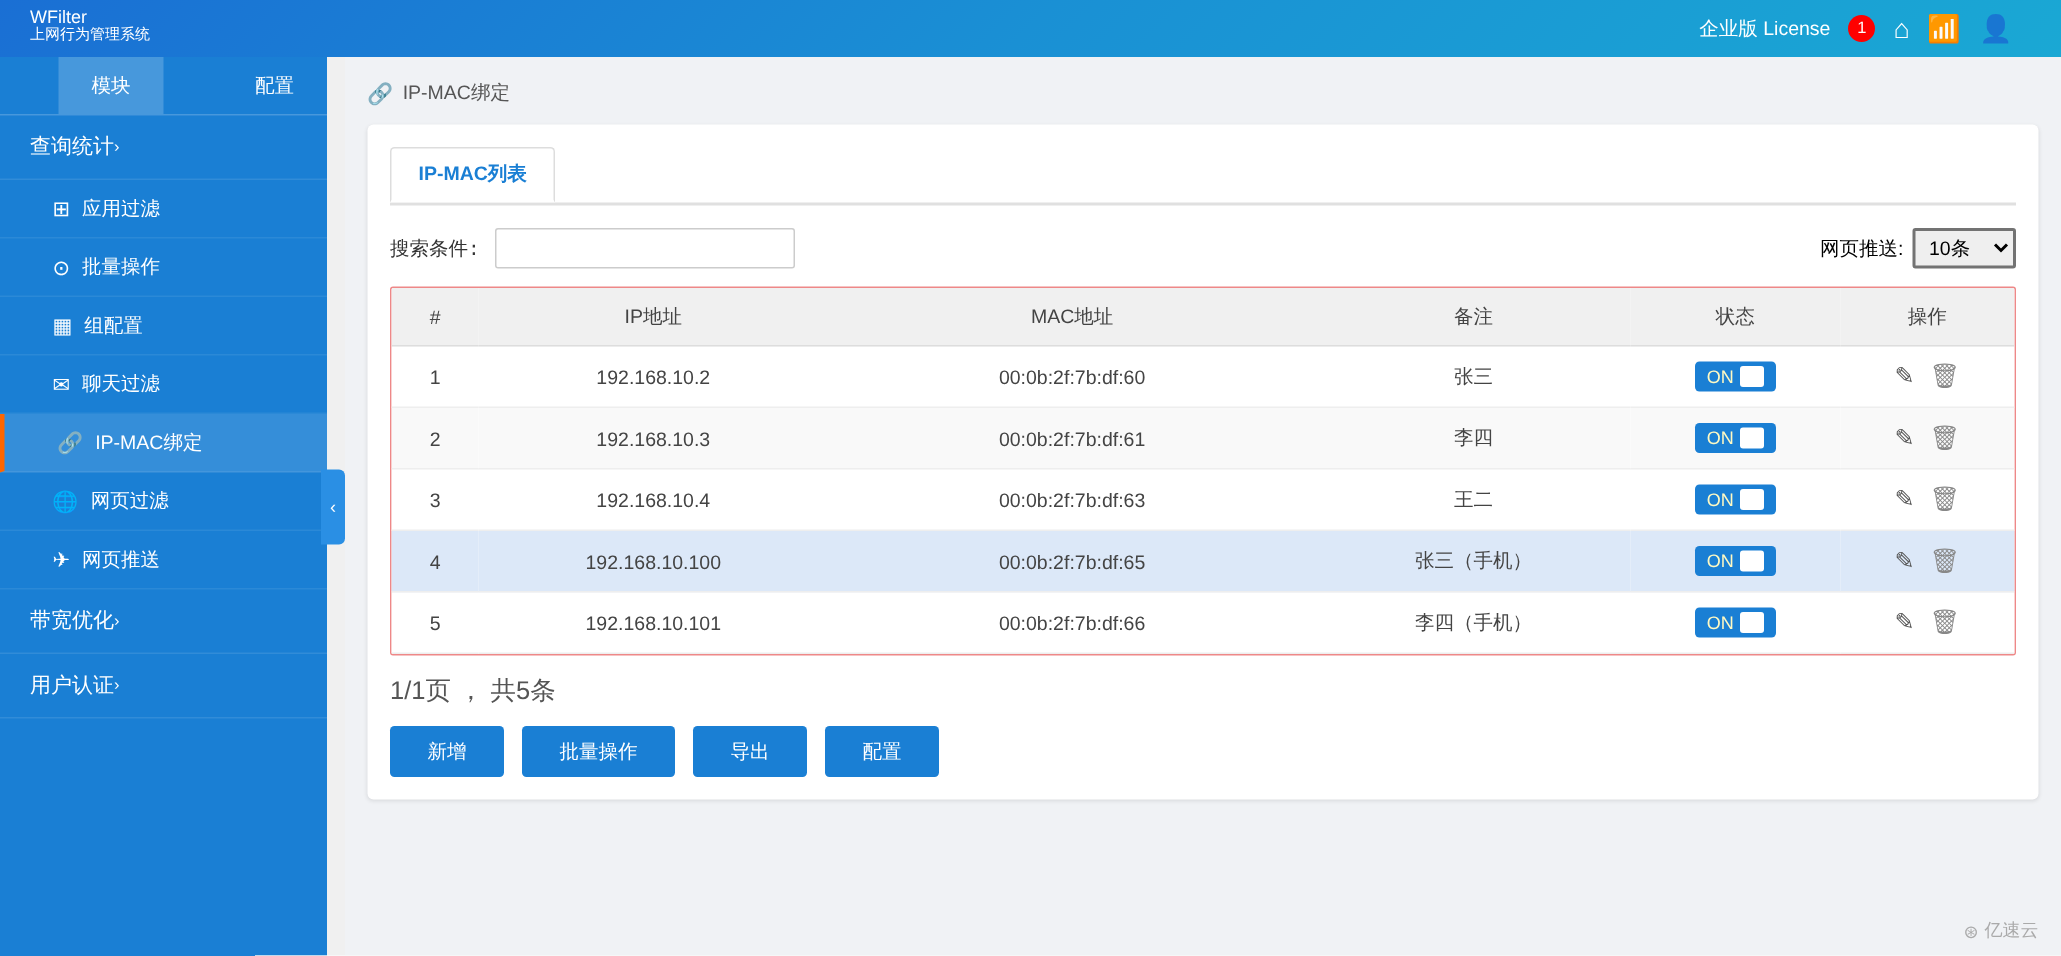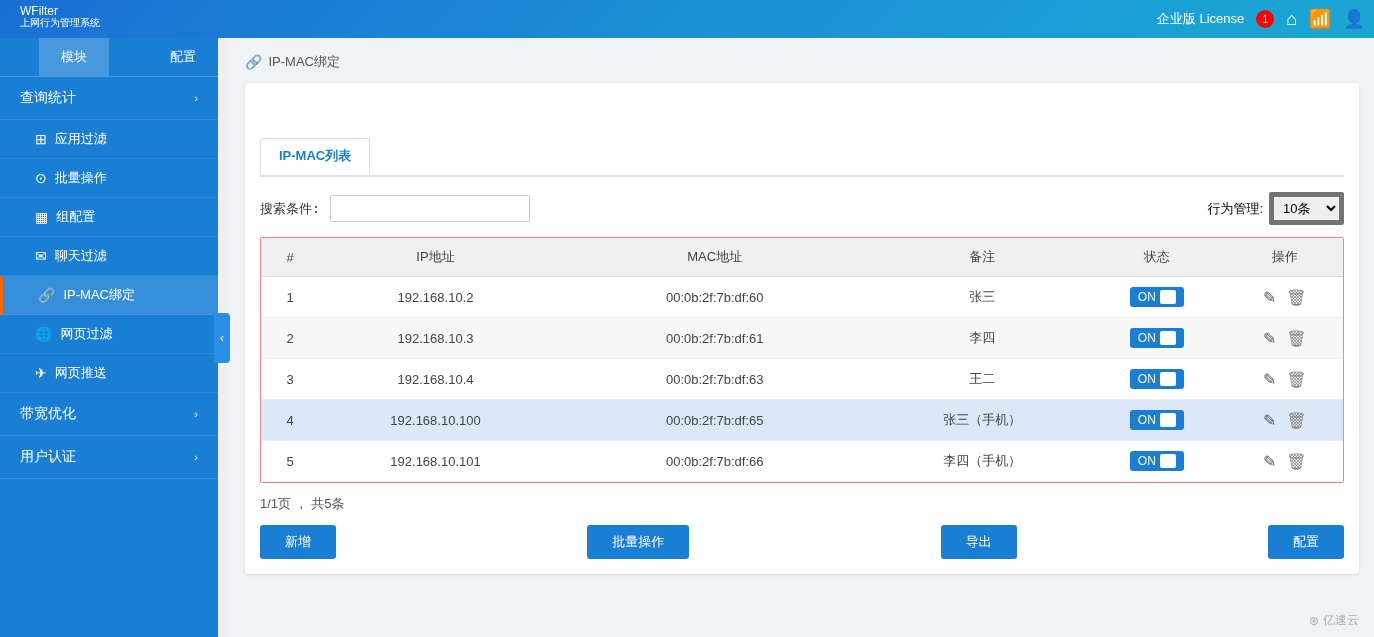--- a/index.html
+++ b/index.html
@@ -20,21 +20,21 @@
       font-weight: bold;
     }
     .header-logo span {
       font-size: 12px;
       font-weight: normal;
       display: block;
       margin-top: -4px;
     }
     .header-right {
       position: absolute;
-      right: 8px;
+      right: 32px;
       display: flex;
       align-items: center;
       gap: 12px;
       color: white;
     }
     .header-badge {
       background: red;
       color: white;
       border-radius: 50%;
       width: 18px;
@@ -79,21 +79,20 @@
       margin-left: 39px;
     }
     .sidebar-tab.active {
       background: rgba(255,255,255,0.2);
     }
     .sidebar-menu-item {
       padding: 12px 20px;
       cursor: pointer;
       display: flex;
       align-items: center;
-      justify-content: space-between;
       font-size: 14px;
       border-bottom: 1px solid rgba(255,255,255,0.1);
     }
     .sidebar-submenu-item {
       padding: 10px 20px 10px 35px;
       cursor: pointer;
       display: flex;
       align-items: center;
       gap: 8px;
       font-size: 13px;
@@ -171,21 +170,20 @@
       border-bottom: none;
       background: #f8f8f8;
       margin-right: 4px;
       border-radius: 3px 3px 0 0;
     }
     .card-tab.active {
       background: white;
       border-bottom: 2px solid white;
       color: #1a7fd4;
       font-weight: bold;
-      margin-top: 40px;
     }
 
     .search-bar {
       display: flex;
       align-items: center;
       margin-bottom: 12px;
       gap: 10px;
     }
     .search-label {
       font-size: 13px;
@@ -201,21 +199,21 @@
     }
 
     .per-page {
       margin-left: auto;
       display: flex;
       align-items: center;
       gap: 6px;
       font-size: 13px;
     }
     .per-page select {
-      border: 5px solid #737373;
+      border: 2px solid #737373;
       padding: 3px 5px;
       font-size: 13px;
       border-radius: 2px;
     }
 
     
     .table-wrapper {
       border: 1px solid #e88;
       border-radius: 2px;
       overflow: hidden;
@@ -294,30 +292,29 @@
       cursor: pointer;
     }
     .action-delete {
       color: #888;
       font-size: 16px;
       cursor: pointer;
     }
 
     
     .pagination-info {
-      font-size: 13px;
+      font-size: 17px;
       color: #555;
       margin-bottom: 12px;
     }
 
     
     .bottom-buttons {
       display: flex;
       gap: 12px;
-      justify-content: space-between;
     }
     .btn-blue {
       background: #1a7fd4;
       color: white;
       border: none;
       padding: 8px 25px;
       font-size: 13px;
       cursor: pointer;
       border-radius: 3px;
     }
@@ -418,21 +415,21 @@
     <div class="card">
 
       <div class="card-tabs">
         <div class="card-tab active">IP-MAC列表</div>
       </div>
 
       <div class="search-bar">
         <span class="search-label">搜索条件:</span>
         <input type="text" class="search-input" style="">
         <div class="per-page">
-          <span>行为管理:</span>
+          <span>网页推送:</span>
           <select>
             <option>10条</option>
             <option>20条</option>
             <option>50条</option>
             <option>100条</option>
           </select>
         </div>
       </div>
 
       <div class="table-wrapper">

